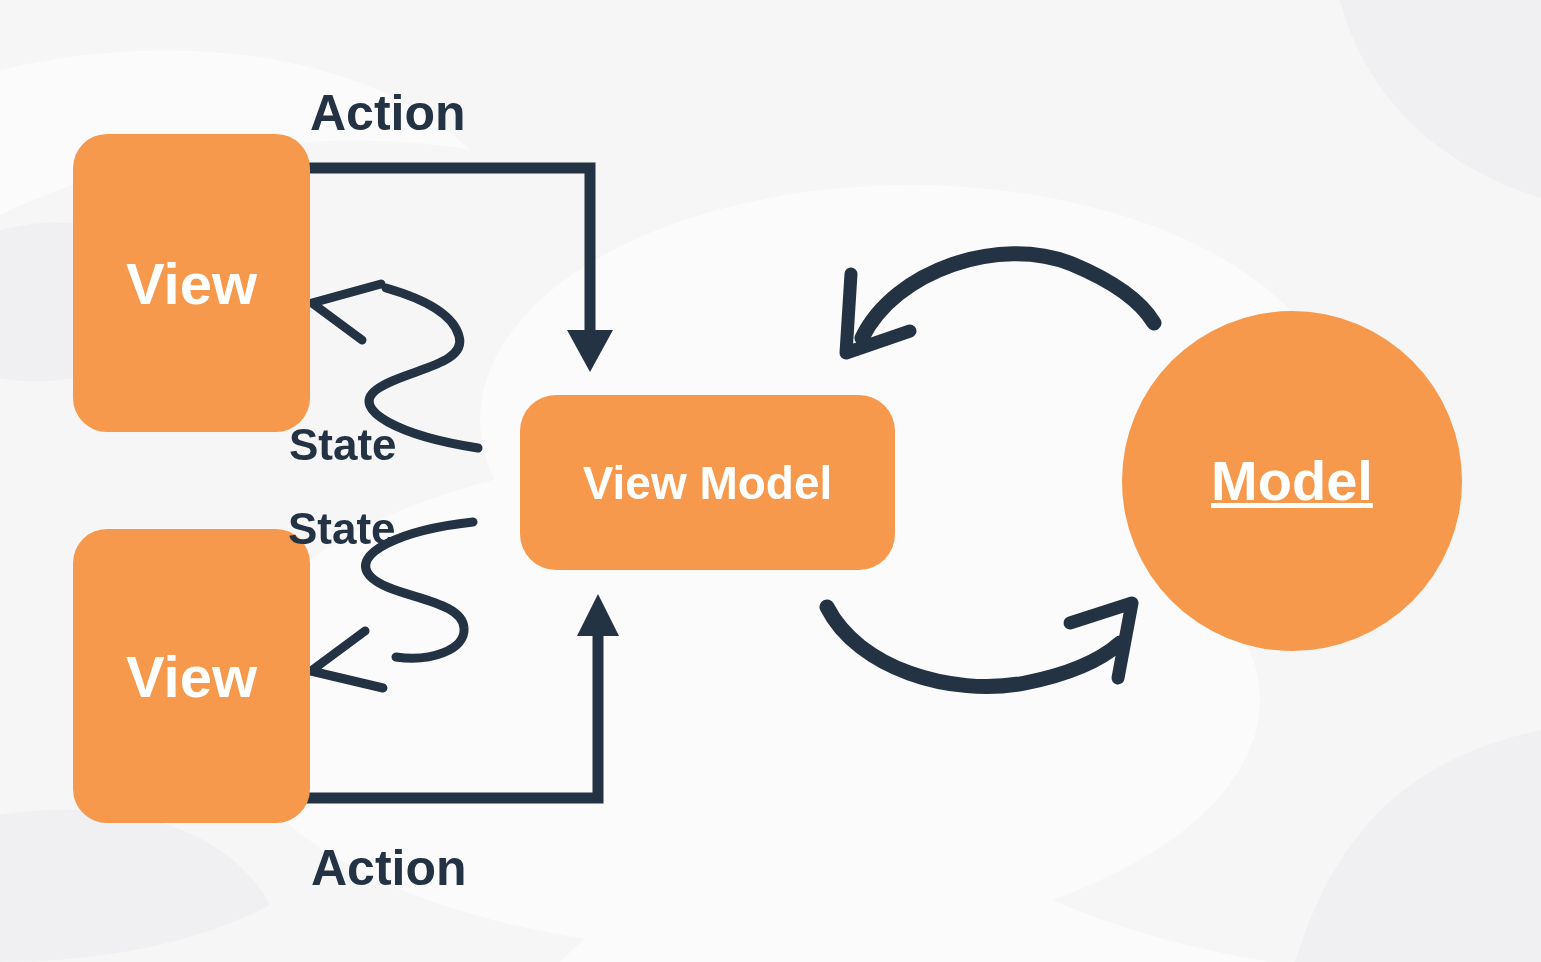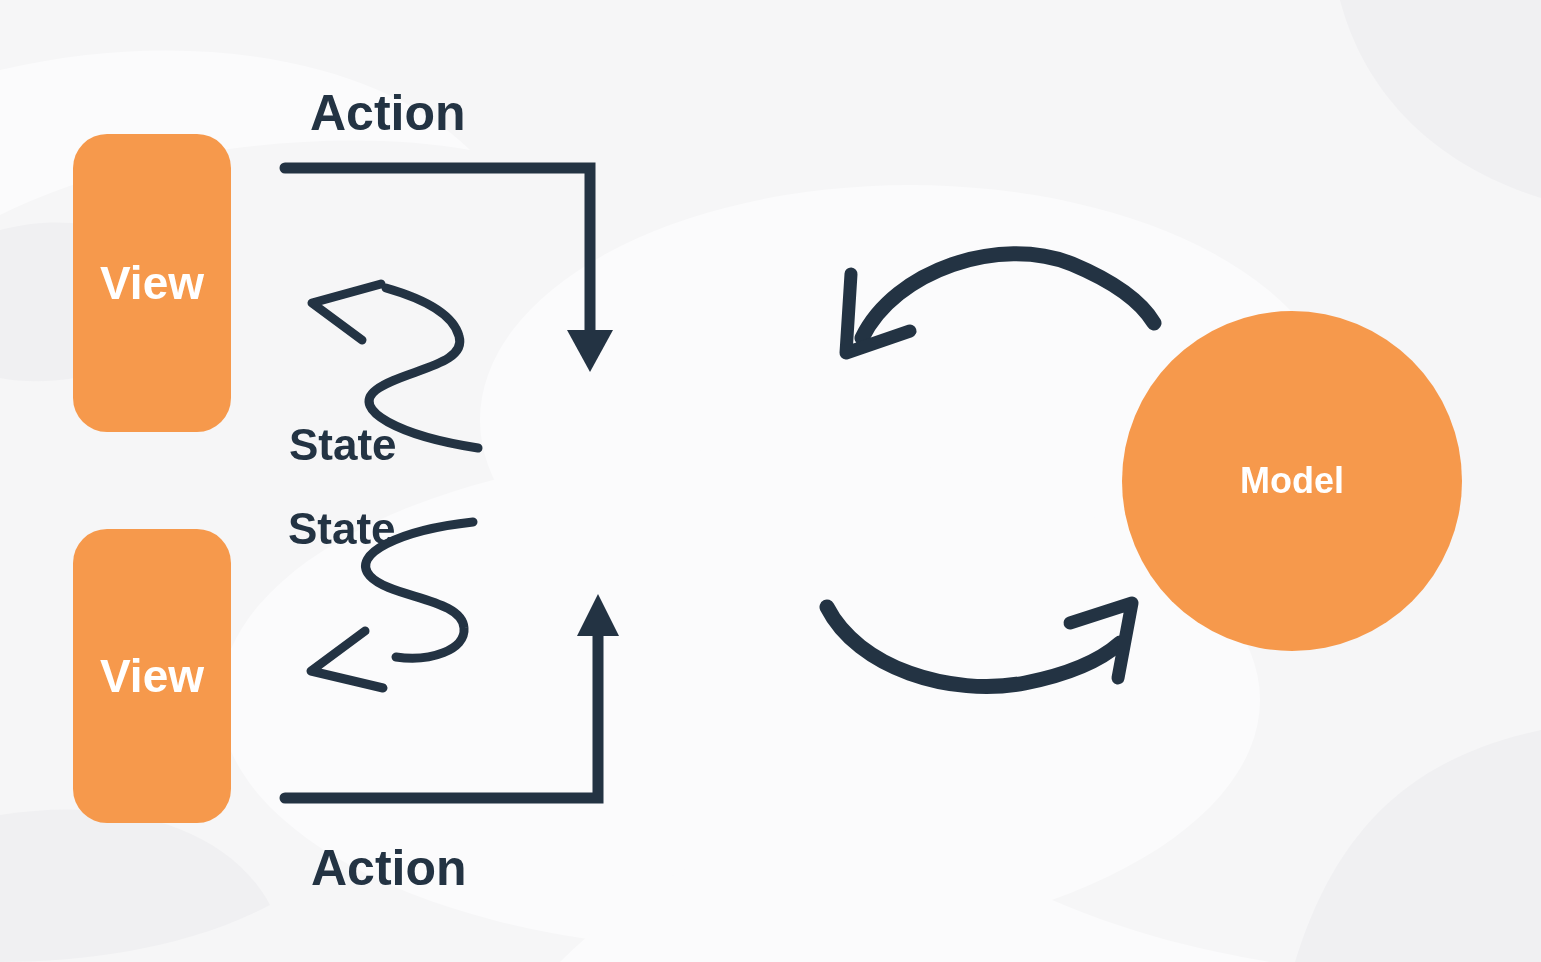--- a/index.html
+++ b/index.html
@@ -20,26 +20,26 @@
     font-family:"Liberation Sans","DejaVu Sans",sans-serif;
   }
   .layer{position:absolute;inset:0;width:1541px;height:962px;}
   .node{
     position:absolute;
     background:var(--orange);
     color:var(--white);
     display:flex;align-items:center;justify-content:center;
     font-weight:700;
   }
-  .view-box{width:158px;height:298px;border-radius:34px;font-size:46px;}
+  .view-box{width:237px;height:298px;border-radius:34px;font-size:58px;}
   .view-box.top{left:73px;top:134px;}
   .view-box.bottom{left:73px;top:529px;height:294px;}
   .viewmodel-box{left:520px;top:395px;width:375px;height:175px;border-radius:36px;font-size:46px;}
   .model-circle{left:1122px;top:311px;width:340px;height:340px;border-radius:50%;
-    flex-direction:column;font-size:36px;line-height:1.18;text-align:right;}
+    flex-direction:column;font-size:56px;line-height:1.18;text-align:right;text-decoration:underline;}
   .model-circle .subtitle{font-style:italic;}
   .edge-label{
     position:absolute;color:var(--navy);font-weight:700;line-height:1;white-space:nowrap;
   }
   .lbl-action{font-size:50px;}
   .lbl-state{font-size:44px;}
   .lbl-action-top{left:310px;top:88px;}
   .lbl-state-top{left:289px;top:423px;}
   .lbl-state-bottom{left:288px;top:507px;}
   .lbl-action-bottom{left:311px;top:843px;}
@@ -91,20 +91,23 @@
   </svg>
 
   <div class="node view-box top">
     <span>View</span>
   </div>
 
   <div class="node view-box bottom">
     <span>View</span>
   </div>
 
+  <div class="node viewmodel-box">
+    <span>View Model</span>
+  </div>
 
   <div class="node model-circle">
     <span>Model</span>
   </div>
 
   <div class="edge-label lbl-action lbl-action-top">Action</div>
   <div class="edge-label lbl-state lbl-state-top">State</div>
   <div class="edge-label lbl-state lbl-state-bottom">State</div>
   <div class="edge-label lbl-action lbl-action-bottom">Action</div>
 

